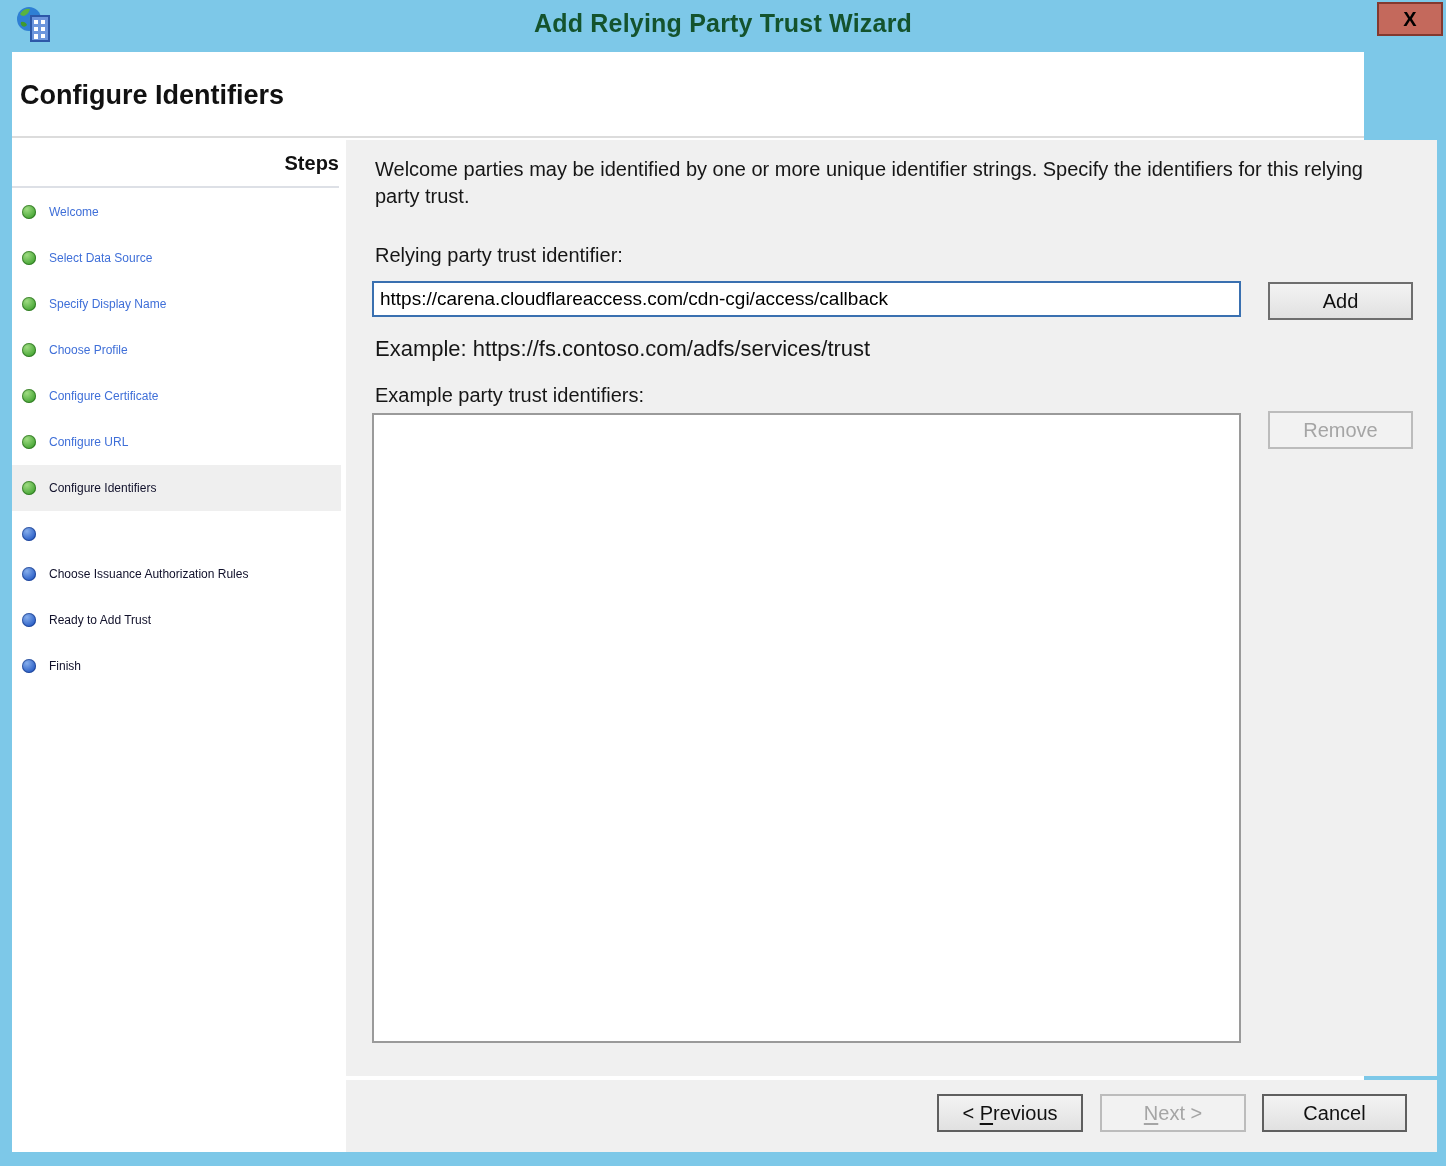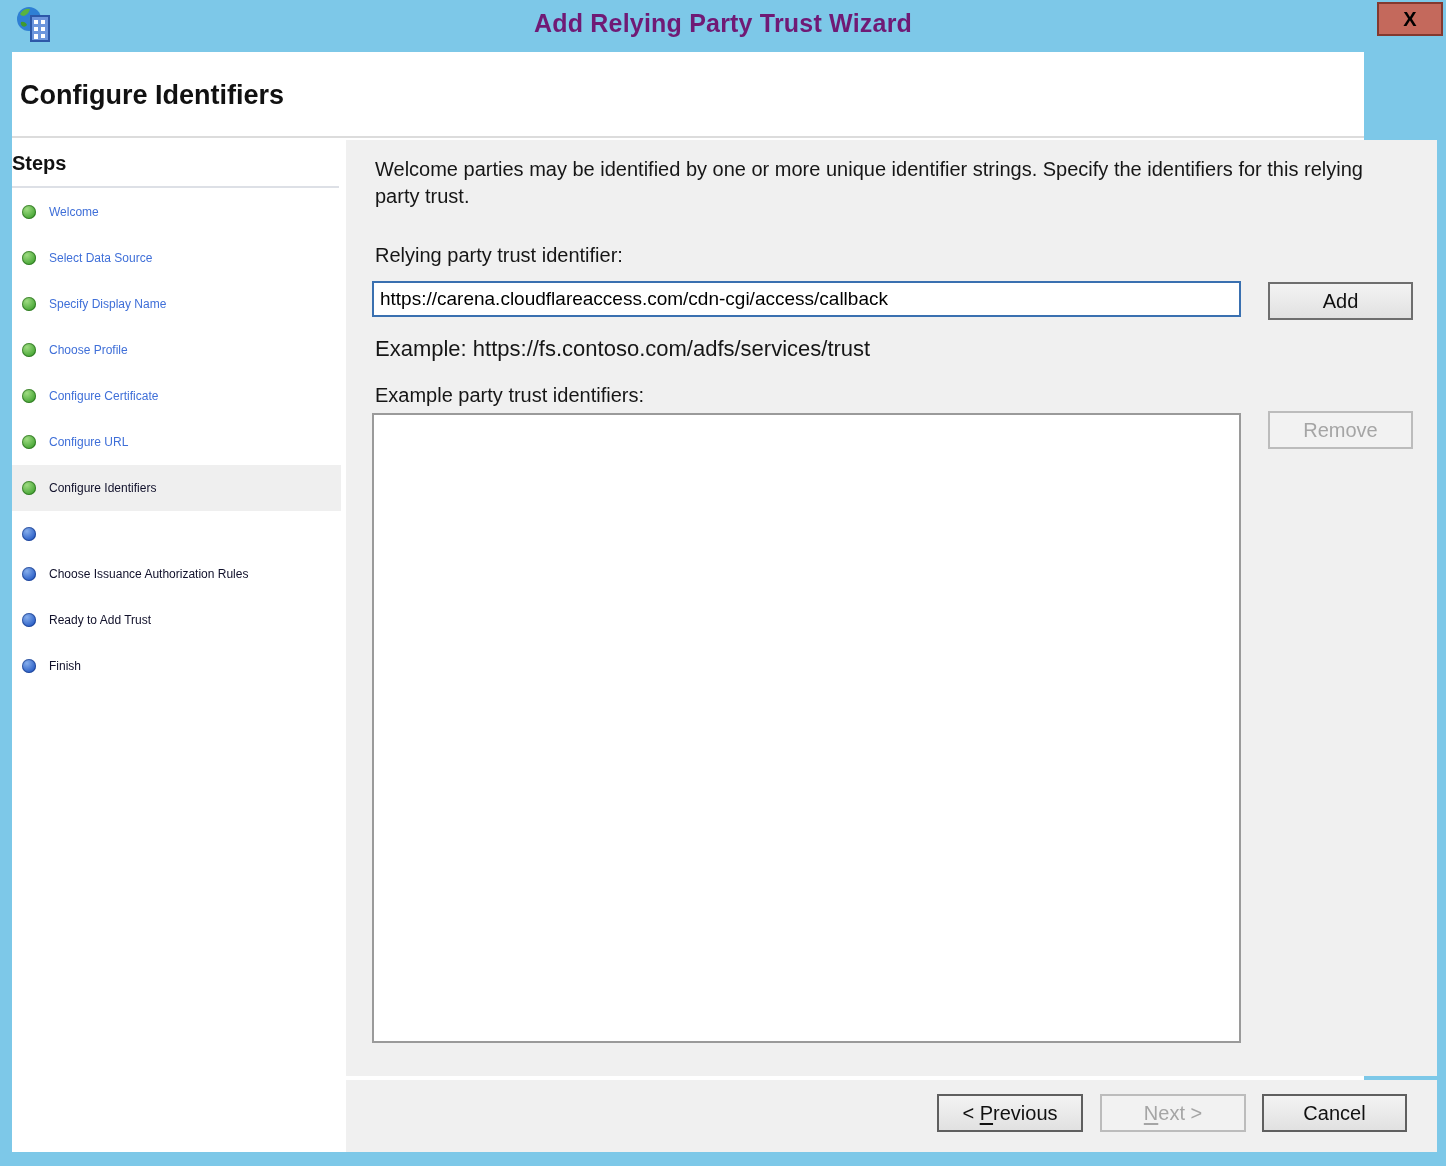--- a/index.html
+++ b/index.html
@@ -2,37 +2,37 @@
 <html><head>
 <meta charset="utf-8">
 <style>
   * { margin:0; padding:0; box-sizing:border-box; }
   html,body { width:1446px; height:1166px; }
   body { font-family:"Liberation Sans", sans-serif; background:#7dc8e8; position:relative; overflow:hidden; color:#1b1b1b; }
 
   
   .titlebar { position:absolute; left:0; top:0; width:1446px; height:52px; background:#7dc8e8; }
   .titlebar .title { position:absolute; left:0; right:0; top:9px; text-align:center;
-    font-size:25px; font-weight:600; color:#701a75; letter-spacing:0.2px; }
+    font-size:25px; font-weight:600; color:#14532d; letter-spacing:0.2px; }
   .app-icon { position:absolute; left:14px; top:5px; width:40px; height:40px; display:block; }
   .close-btn { position:absolute; left:1377px; top:2px; width:66px; height:34px;
     background:#c4695c; border:2px solid #83392f; color:#000; font-family:"Liberation Sans", sans-serif;
     font-size:20px; font-weight:bold; text-align:center; line-height:28px; cursor:pointer; }
 
   
   .dialog { position:absolute; left:12px; top:52px; width:1352px; height:1100px; background:#ffffff; }
   .dialog::before { content:""; position:absolute; left:0; right:0; top:5px; height:2px; background:#a8a8a8; opacity:.55; }
 
   .header { position:absolute; left:0; top:0; width:100%; height:86px; border-bottom:2px solid #dcdcdc; background:#fff; }
   .header h1 { position:absolute; left:8px; top:28px; font-size:27px; font-weight:bold; color:#111; }
 
   
   .sidebar { position:absolute; left:0; top:88px; width:329px; bottom:0; background:#fff; }
   .steps-heading { font-size:20px; font-weight:bold; color:#111; padding:12px 0 11px 0;
-    border-bottom:2px solid #dde0e6; margin-right:2px; }
+    border-bottom:2px solid #dde0e6; margin-right:2px;text-align:right; }
   .steps-list { list-style:none; margin-top:1px; }
   .steps-list li { display:flex; align-items:flex-start; gap:13px; padding:10px 6px 10px 10px;
     font-size:12px; line-height:26px; cursor:default; }
   .steps-list li.current { background:#efefef; color:#10102a; }
   .steps-list li.pending { color:#10102a; }
   .steps-list li.done .step-label { color:#3f6fd8; }
   .bullet { width:14px; height:14px; border-radius:50%; flex-shrink:0; margin-top:6px; }
   .bullet.green { background:radial-gradient(circle at 35% 30%, #9fdc82, #4aa838 70%); box-shadow:inset 0 0 0 1px rgba(30,90,20,.55); }
   .bullet.blue  { background:radial-gradient(circle at 35% 30%, #86aeec, #2e62c8 70%); box-shadow:inset 0 0 0 1px rgba(20,50,120,.55); }
 

